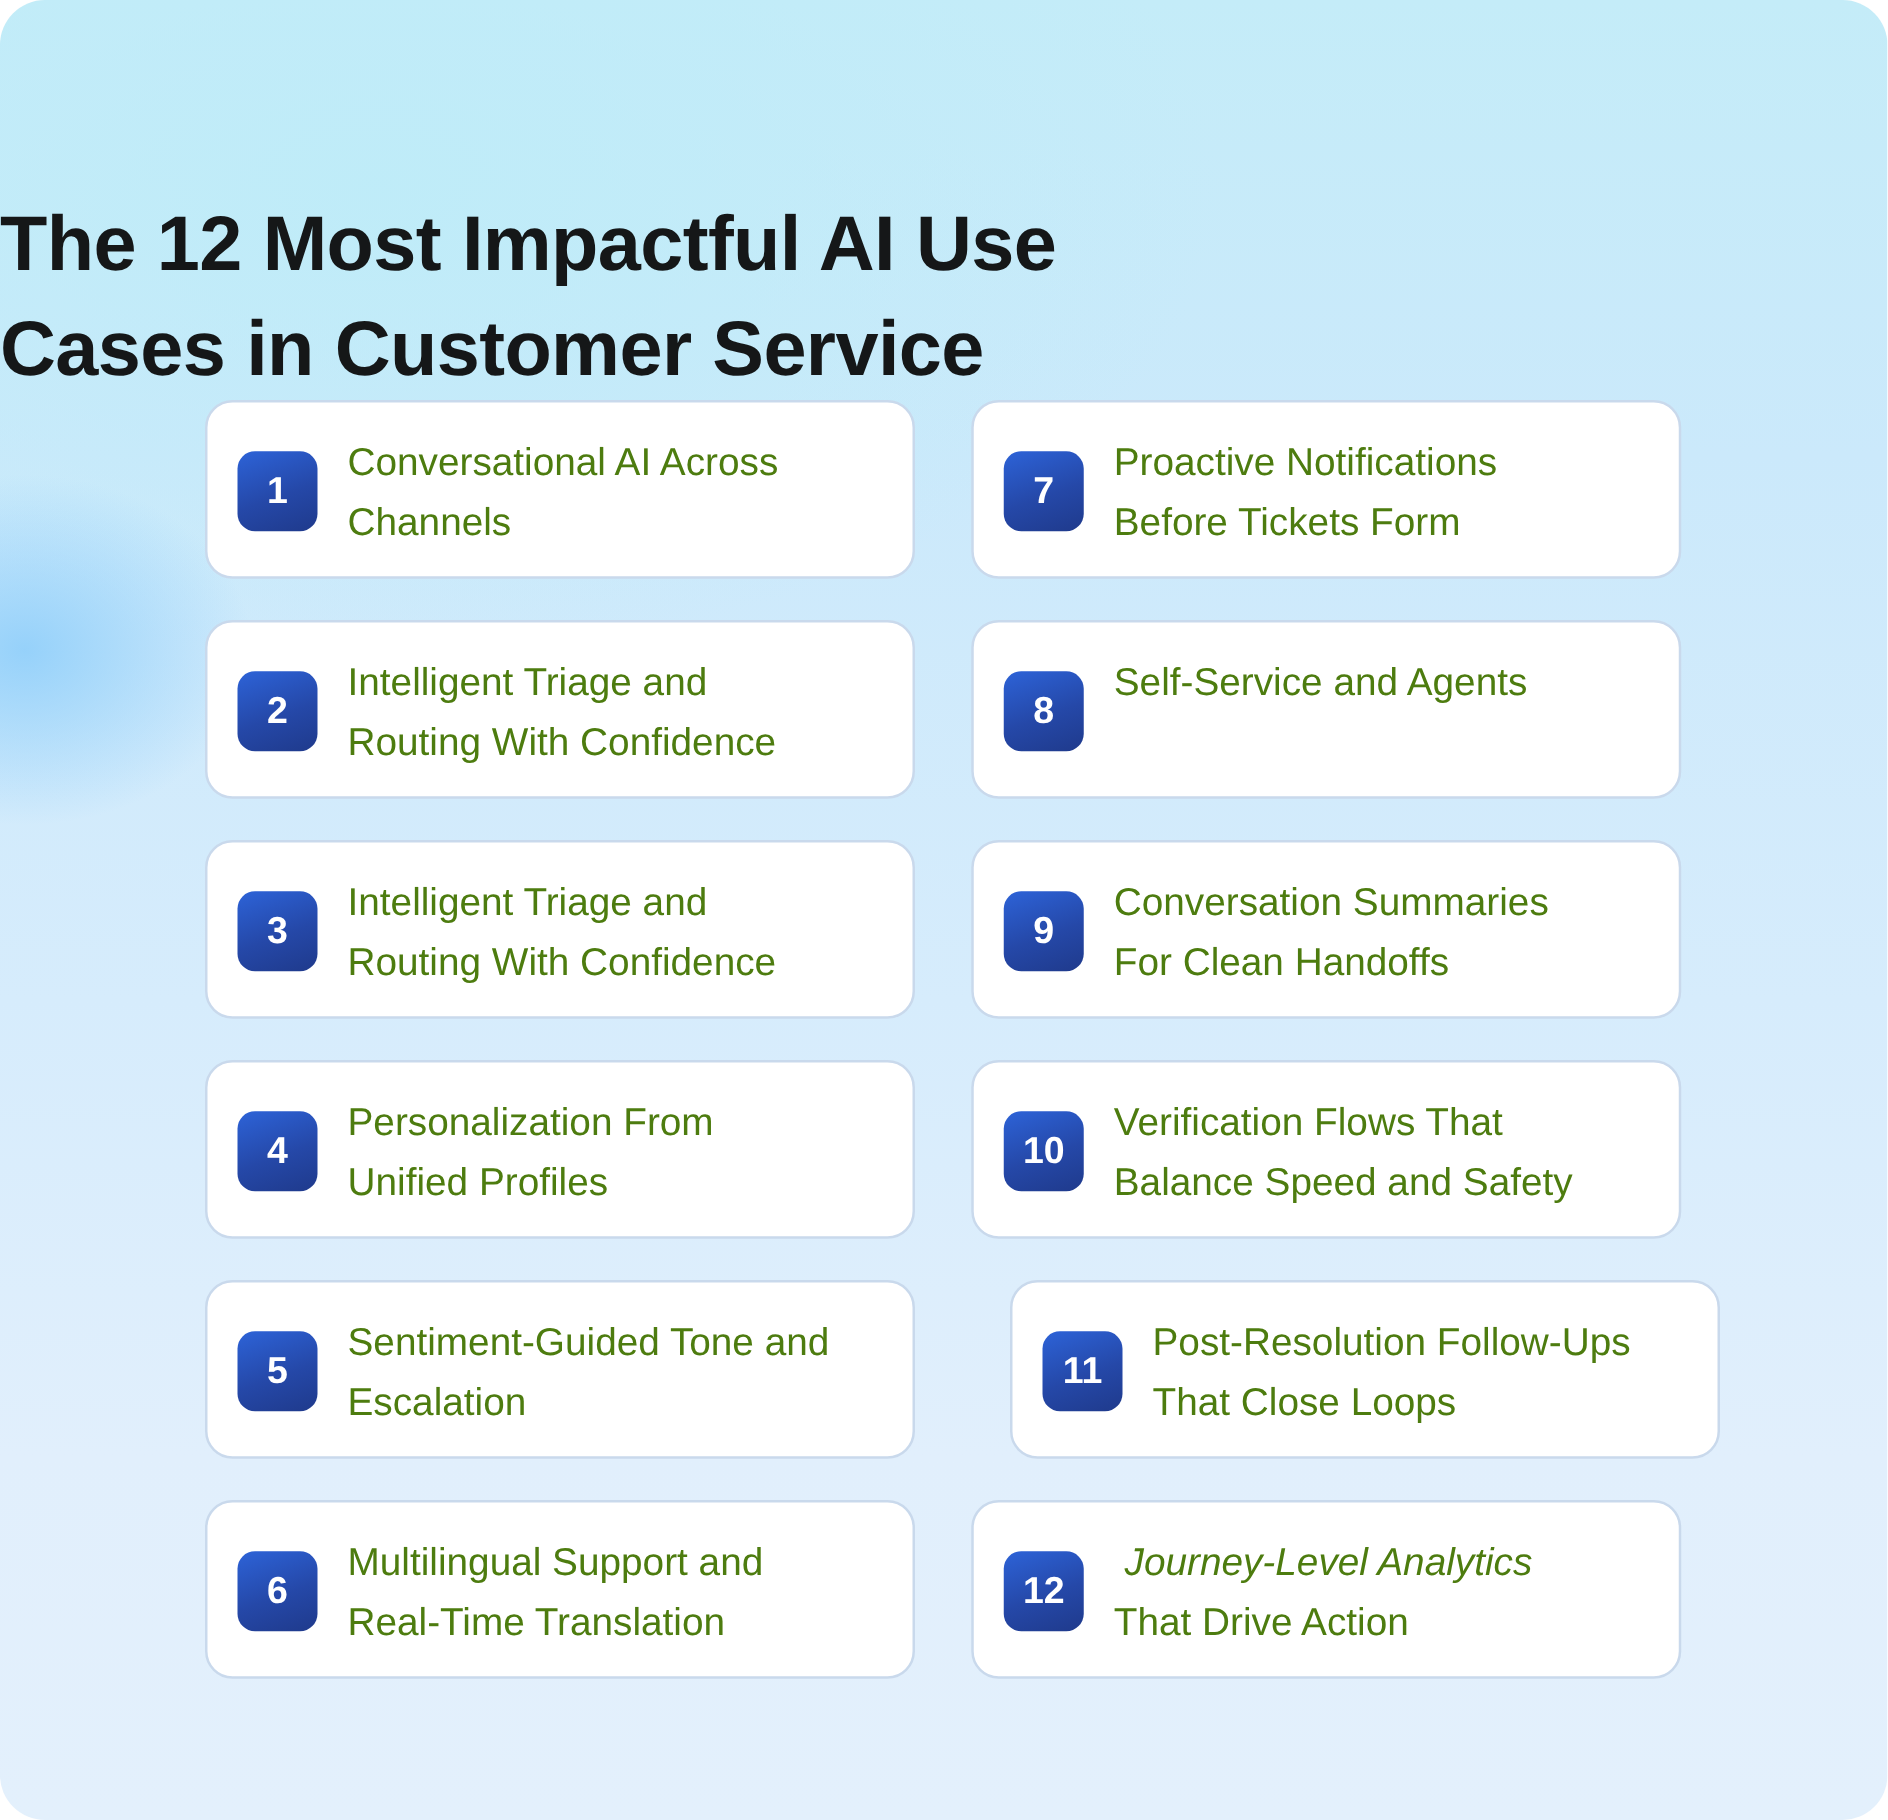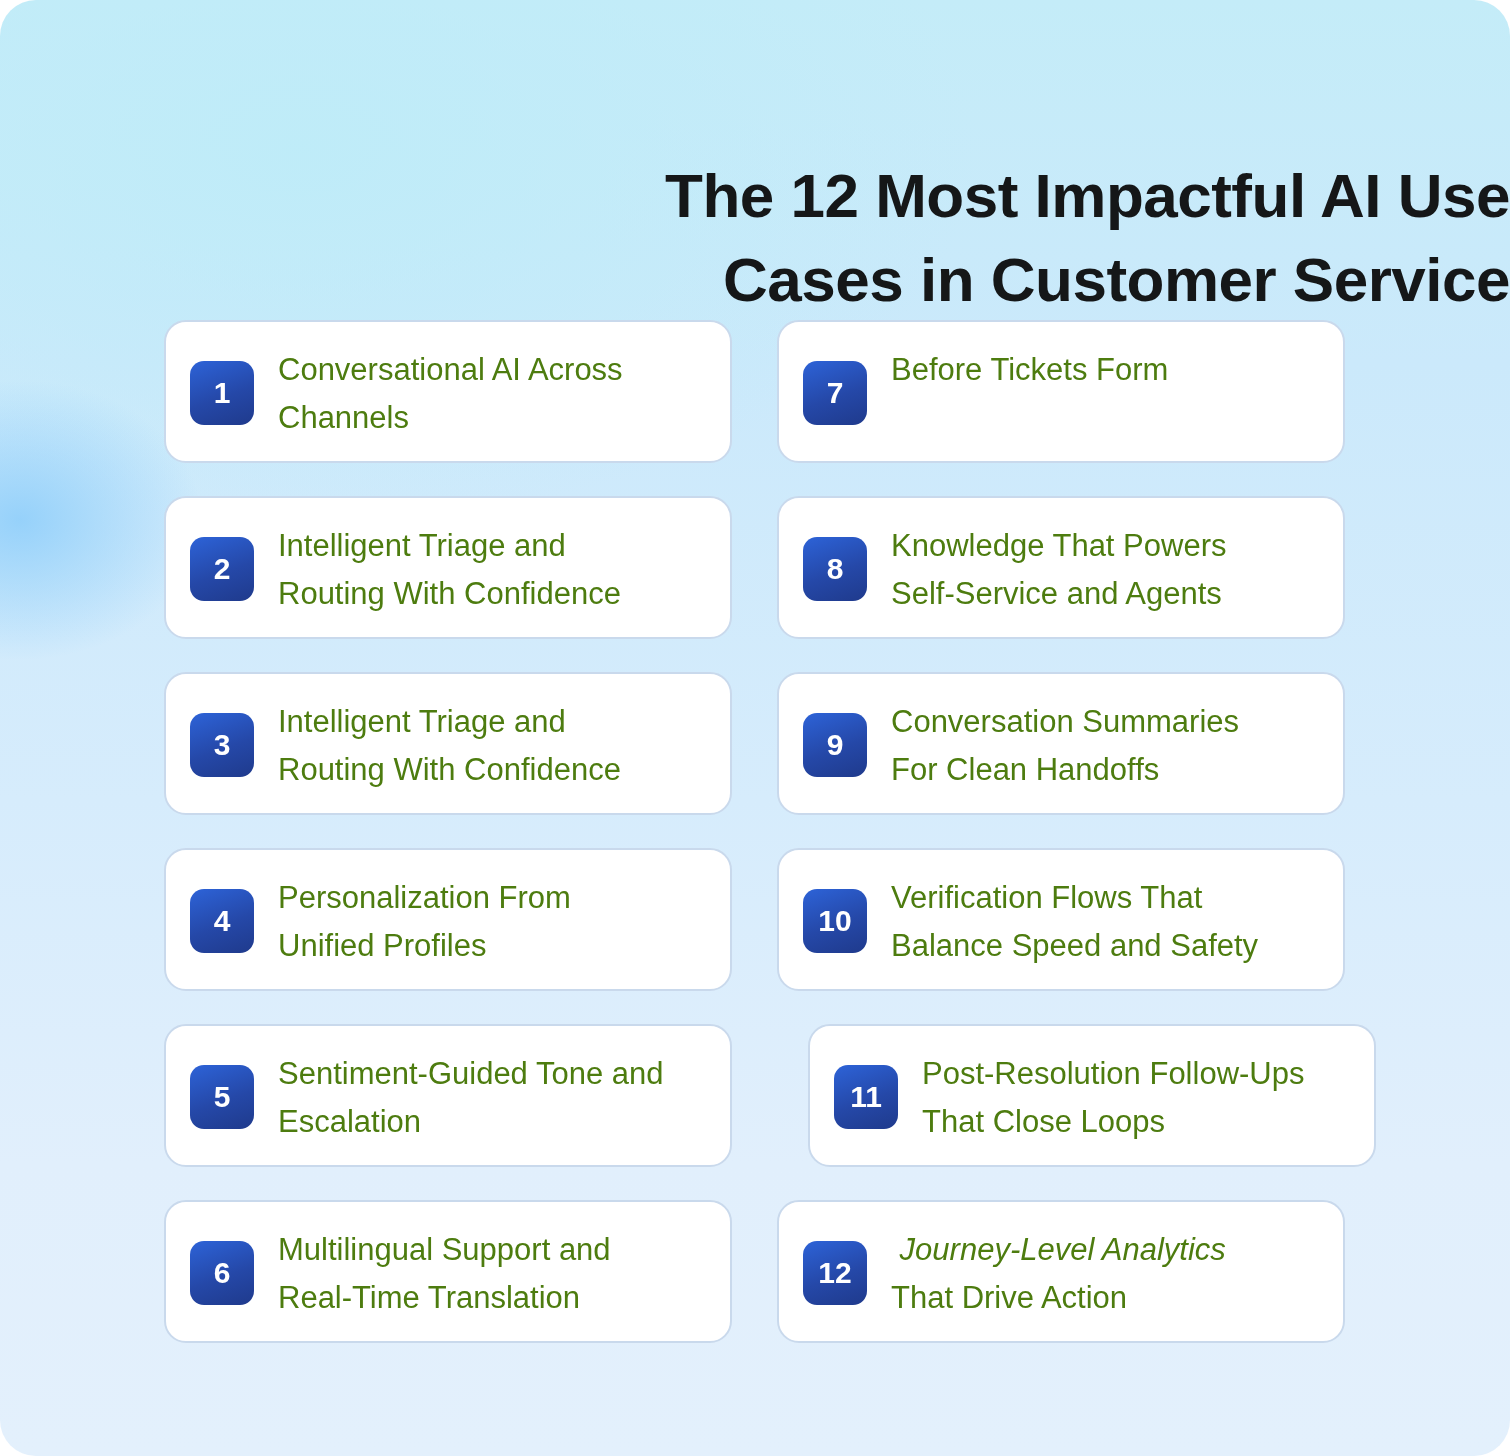--- a/index.html
+++ b/index.html
@@ -20,21 +20,21 @@
     background:
       radial-gradient(ellipse 260px 200px at 20px 520px, rgba(140,205,250,0.85), rgba(140,205,250,0) 70%),
       radial-gradient(ellipse 900px 500px at 300px 150px, rgba(190,236,248,0.9), rgba(190,236,248,0) 75%),
       linear-gradient(180deg, #c4ecf8 0%, #cbe9fb 25%, #d6ecfc 55%, #e1effc 80%, #e3f0fc 100%);
   }
   .title {
     position: absolute;
     left: 0;
     top: 112px;
     width: 1510px;
-    text-align: right;
+    text-align: left;
     font-family: "Liberation Sans", sans-serif;
     font-weight: 700;
     font-size: 62px;
     line-height: 84px;
     color: #151718;
     letter-spacing: -0.5px;
   }
   .title span { display: block; }
   .card {
     position: absolute;
@@ -129,28 +129,28 @@
     <div class="badge">6</div>
     <div class="label">
       <span>Multilingual Support and</span>
       <span>Real-Time Translation</span>
     </div>
   </div>
 
   <div class="card" style="left:777px; top:320px;">
     <div class="badge">7</div>
     <div class="label">
+      <span>Proactive Notifications</span>
       <span>Before Tickets Form</span>
     </div>
   </div>
 
   <div class="card" style="left:777px; top:496px;">
     <div class="badge">8</div>
     <div class="label">
-      <span>Knowledge That Powers</span>
       <span>Self-Service and Agents</span>
     </div>
   </div>
 
   <div class="card" style="left:777px; top:672px;">
     <div class="badge">9</div>
     <div class="label">
       <span>Conversation Summaries</span>
       <span>For Clean Handoffs</span>
     </div>

